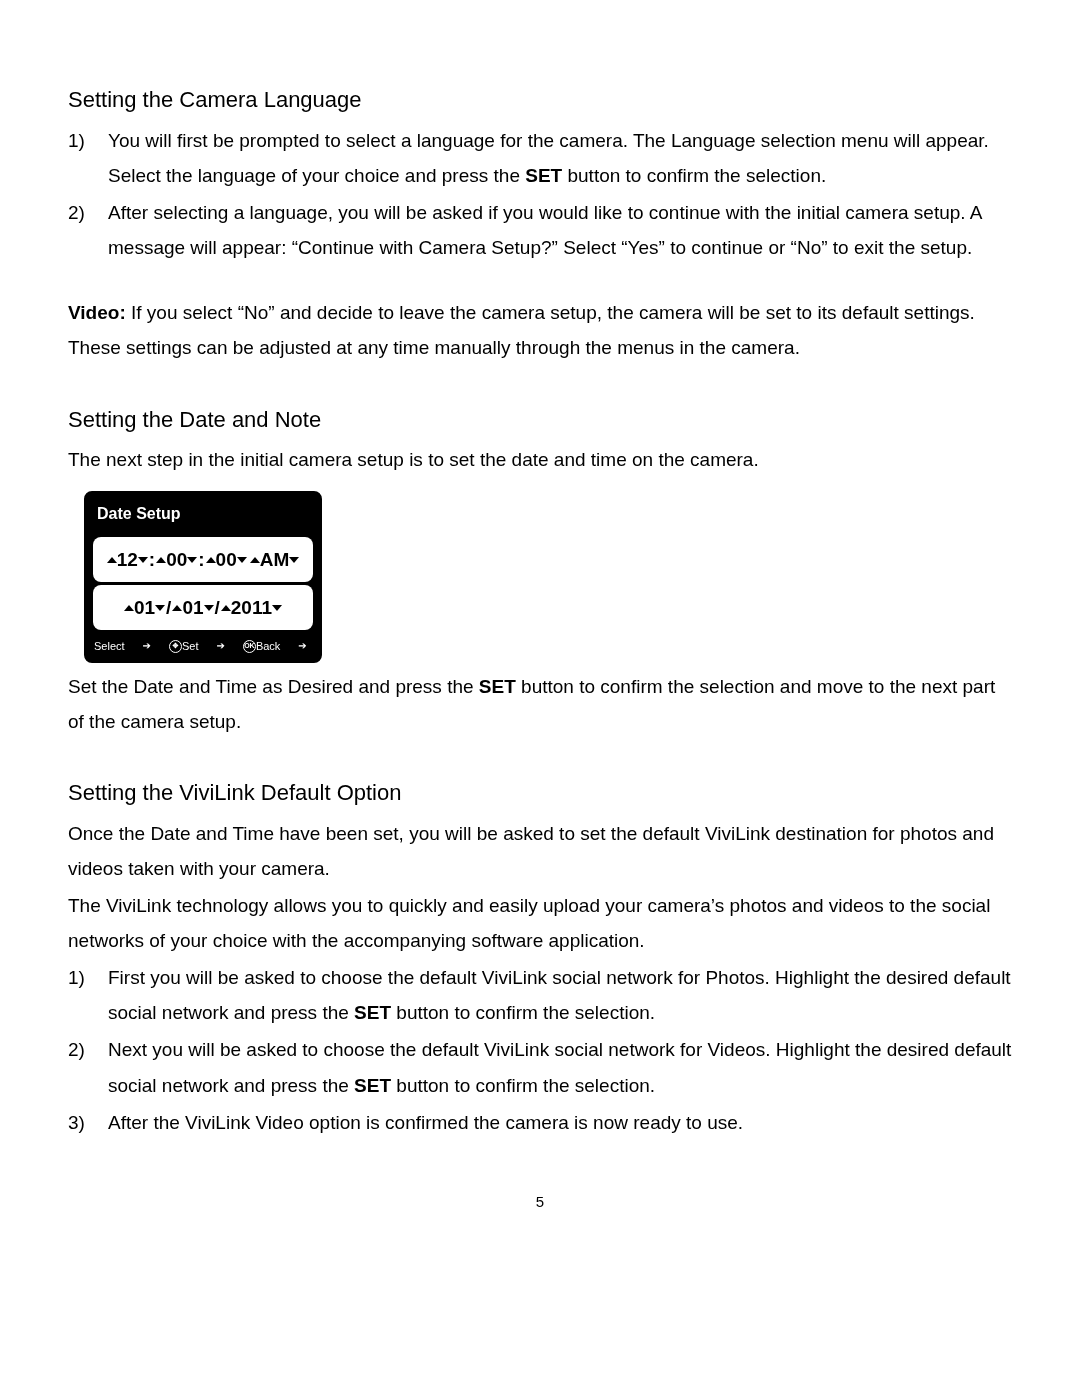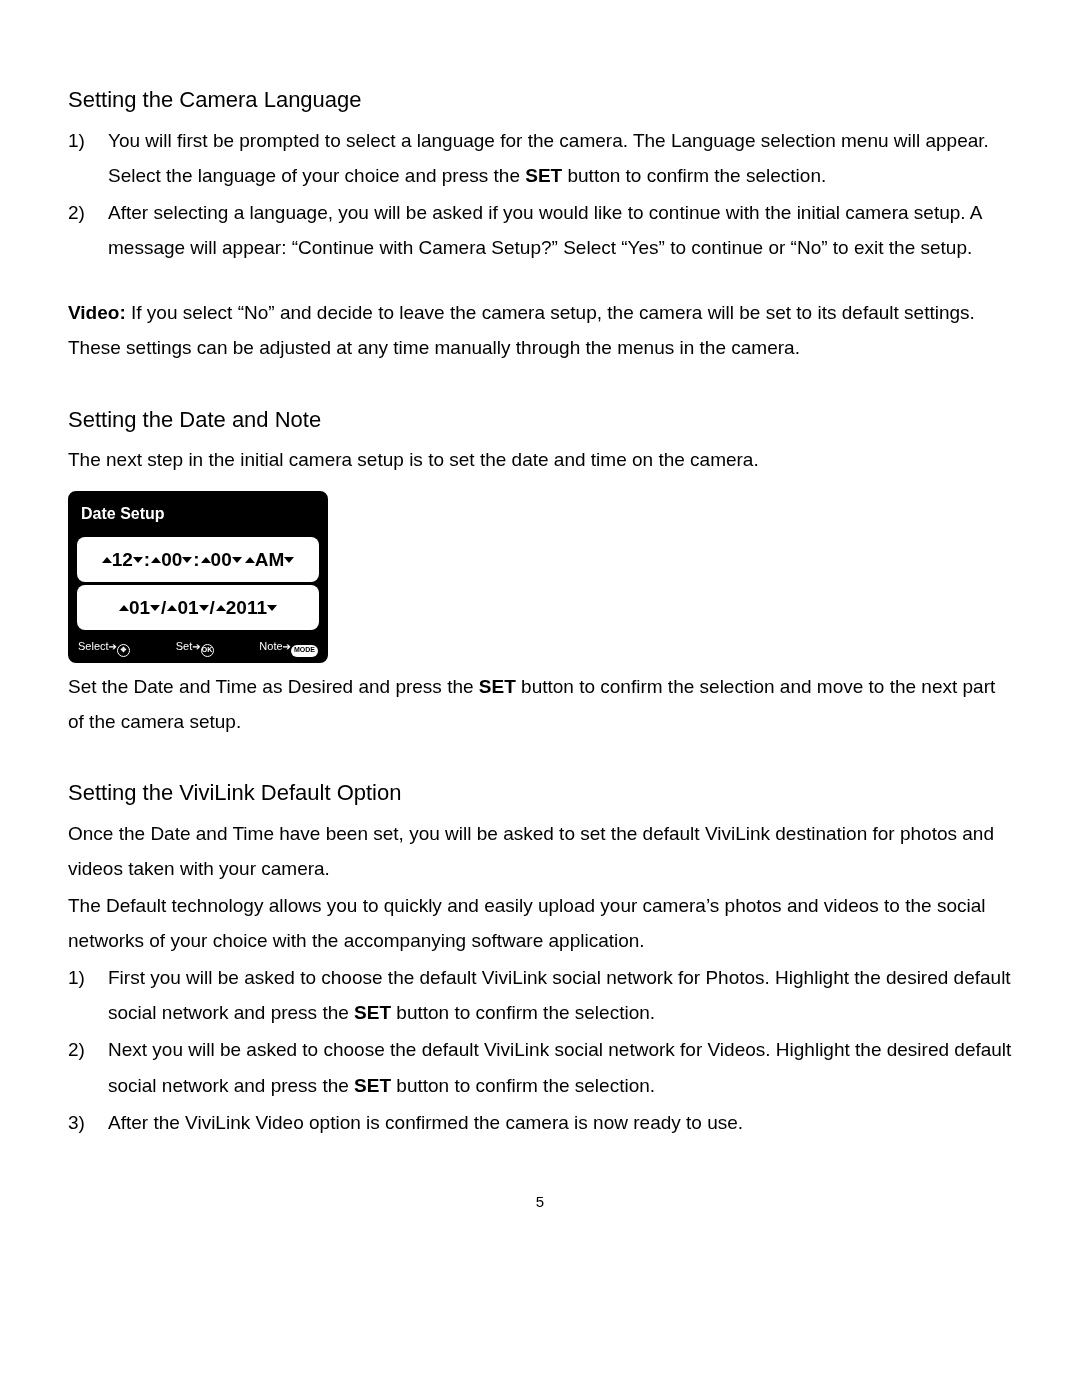--- a/index.html
+++ b/index.html
@@ -38,24 +38,24 @@
     .para {
       margin-bottom: 2px;
     }
     .gap-small {
       height: 28px;
     }
     .gap-med {
       height: 32px;
     }
     .date-setup-box {
-      width: 260px;
+      width: 238px;
       border: 2px solid #000;
       border-radius: 8px;
-      margin: 14px 0 6px 0;
+      margin: 14px 0 6px 16px;
       overflow: hidden;
       background: #000;
       padding: 3px;
     }
     .date-setup-header {
       color: #fff;
       font-weight: bold;
       font-size: 16px;
       padding: 3px 8px 5px 8px;
     }
@@ -72,22 +72,22 @@
     .date-setup-footer {
       color: #fff;
       font-size: 11px;
       padding: 3px 5px 1px 5px;
       display: flex;
       align-items: center;
       justify-content: space-between;
     }
     .footer-seg {
       display: flex;
-      align-items: flex-end;
-      gap: 0;
+      align-items: center;
+      gap: 18px;
     }
     .arrow-right {
       font-size: 10px;
     }
     .btn-icon-dark {
       display: inline-flex;
       align-items: center;
       justify-content: center;
       background: #000;
       color: #fff;
@@ -233,36 +233,36 @@
       <span>Select</span>
       <span class="arrow-right">➔</span>
       <span class="btn-icon-dark">✥</span>
     </div>
     <div class="footer-seg">
       <span>Set</span>
       <span class="arrow-right">➔</span>
       <span class="btn-icon-dark">OK</span>
     </div>
     <div class="footer-seg">
-      <span>Note</span>
+      <span>Back</span>
       <span class="arrow-right">➔</span>
       <span class="btn-pill">MODE</span>
     </div>
   </div>
 </div>
 
 <div class="para">
   <span>Set the Date and Time as Desired and press the </span><span class="bold">SET</span><span> button to confirm the selection and move to the next part of the camera setup.</span>
 </div>
 
 <div class="gap-med"></div>
 
 <div class="section-heading">Setting the ViviLink Default Option</div>
 <div class="para">Once the Date and Time have been set, you will be asked to set the default ViviLink destination for photos and videos taken with your camera.</div>
-<div class="para">The Default technology allows you to quickly and easily upload your camera’s photos and videos to the social networks of your choice with the accompanying software application.</div>
+<div class="para">The ViviLink technology allows you to quickly and easily upload your camera’s photos and videos to the social networks of your choice with the accompanying software application.</div>
 
 <div class="list-item">
   <div class="list-number">1)</div>
   <div class="list-text">
     <span>First you will be asked to choose the default ViviLink social network for Photos. Highlight the desired default social network and press the </span><span class="bold">SET</span><span> button to confirm the selection.</span>
   </div>
 </div>
 
 <div class="list-item">
   <div class="list-number">2)</div>

